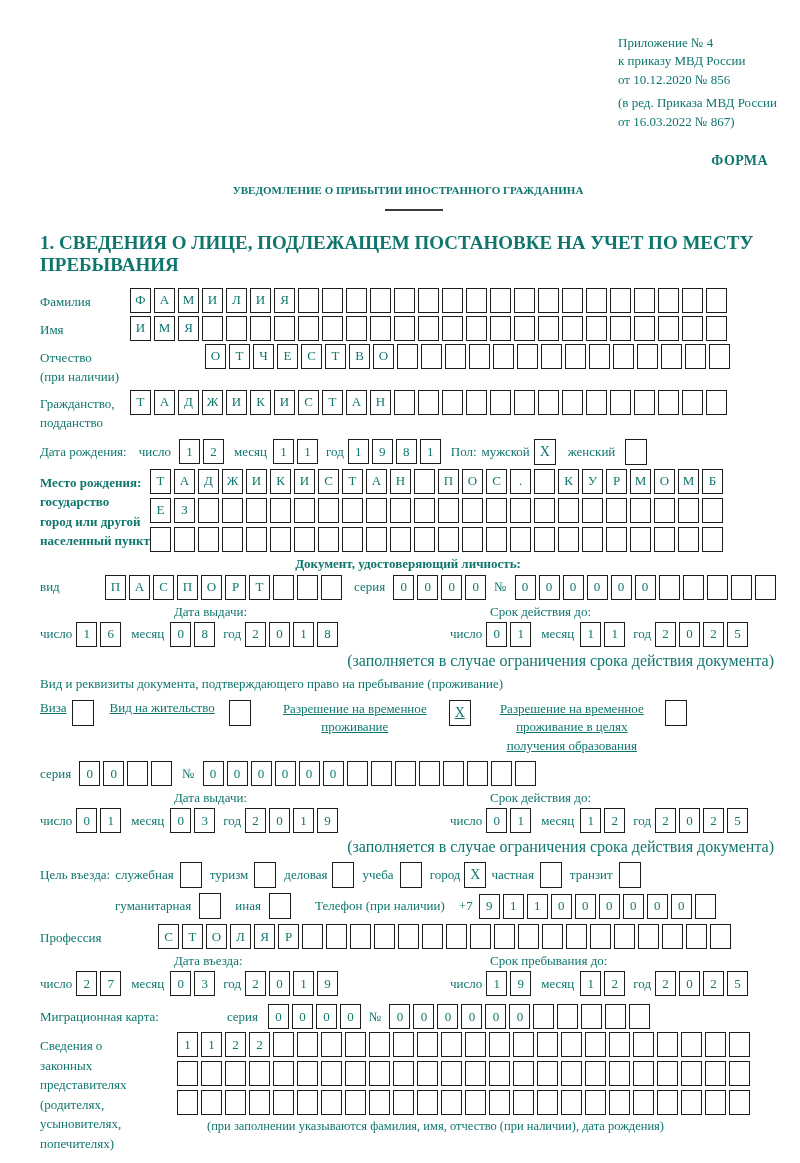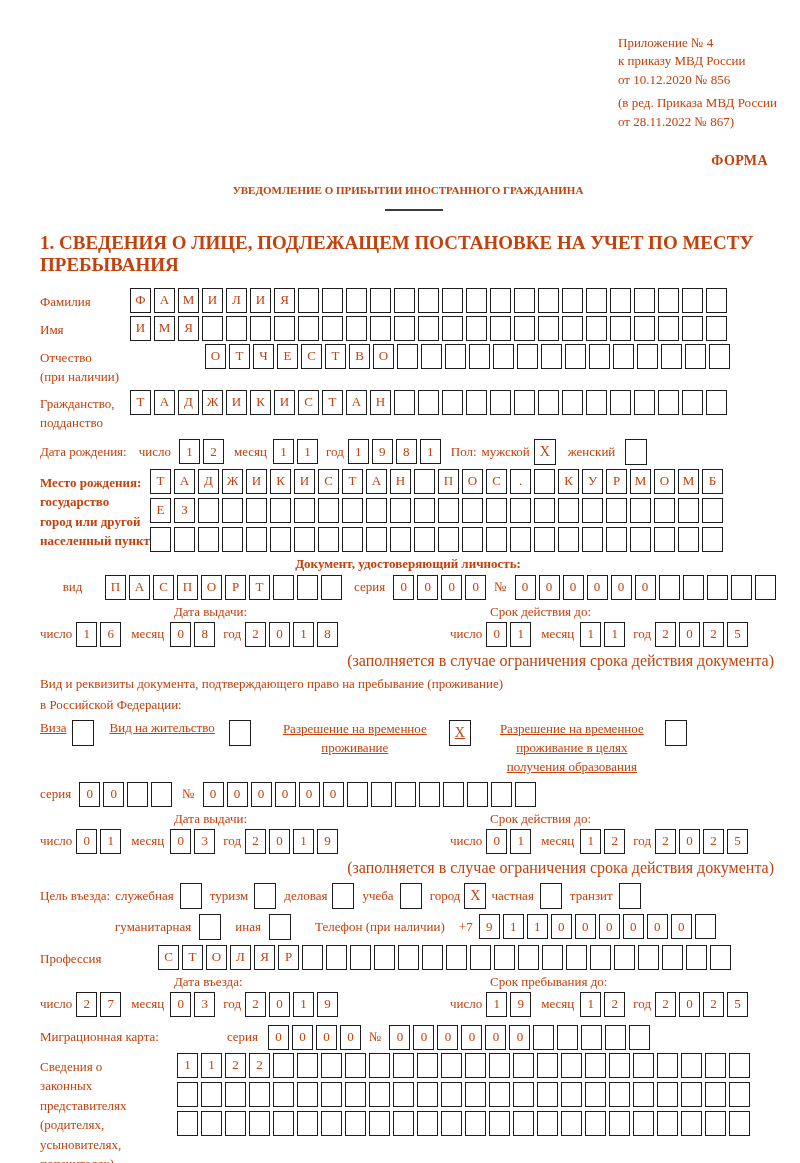--- a/index.html
+++ b/index.html
@@ -1,33 +1,33 @@
 <!DOCTYPE html>
 <html><head>
 <meta charset="utf-8">
 <style>
   html,body { margin:0; padding:0; background:#f2f2f2; }
   .page {
     position:relative; width:800px; height:1163px; margin:0 auto;
-    background:#ffffff; color:#c2410c; overflow:hidden;
+    background:#ffffff; color:#0f766e; overflow:hidden;
     font-family:"Liberation Serif","DejaVu Serif",serif;
     font-size:13px; box-sizing:border-box; padding:34px 24px 0 40px;
   }
   .appendix { margin-left:578px; line-height:1.42; white-space:nowrap; }
   .appendix .amend-first { margin-top:5px; }
   .forma { text-align:right; font-weight:bold; font-size:14px; margin:22px 8px 0 0; letter-spacing:.4px; }
   .title { text-align:center; font-weight:bold; font-size:11px; margin-top:13px; line-height:1.5; }
   .blank-line { display:inline-block; width:58px; border-bottom:2px solid #3a3a3a; height:.95em; margin-left:12px; }
   .section-title { font-weight:bold; font-size:19px; margin-top:16px; }
 
   .frow { display:flex; align-items:flex-start; margin-top:3px; }
   .ac { align-items:center; }
   .flabel { flex-shrink:0; line-height:1.5; padding-top:4px; }
   .w90 { width:90px; } .w110 { width:110px;font-weight:bold; } .w118 { width:118px; } .w137 { width:137px; } .w165 { width:165px; } .w65 { width:65px; }
-  .lbl { white-space:nowrap;text-align:center; }
+  .lbl { white-space:nowrap; }
   .cells { display:flex; gap:3px; flex-shrink:0; }
   .cell {
     width:21px; height:25px; border:1.5px solid #1d1d1d; box-sizing:border-box;
     display:inline-flex; align-items:center; justify-content:center;
     font-size:13px; flex-shrink:0; background:#fff;
   }
   .cbox {
     width:22px; height:26px; border:1.5px solid #1d1d1d; box-sizing:border-box;
     display:inline-flex; align-items:center; justify-content:center;
     font-size:14px; flex-shrink:0; background:#fff;
@@ -54,21 +54,21 @@
 </head>
 <body>
 
 <div class="page">
 
   <div class="appendix">
     <div>Приложение № 4</div>
     <div>к приказу МВД России</div>
     <div>от 10.12.2020 № 856</div>
     <div class="amend-first">(в ред. Приказа МВД России</div>
-    <div>от 28.11.2022 № 867)</div>
+    <div>от 16.03.2022 № 867)</div>
   </div>
 
   <div class="forma">ФОРМА</div>
 
   <div class="title">
     <div>УВЕДОМЛЕНИЕ О ПРИБЫТИИ ИНОСТРАННОГО ГРАЖДАНИНА</div>
     <div><span class="blank-line"></span></div>
   </div>
 
   <div class="section-title">1. СВЕДЕНИЯ О ЛИЦЕ, ПОДЛЕЖАЩЕМ ПОСТАНОВКЕ НА УЧЕТ ПО МЕСТУ ПРЕБЫВАНИЯ</div>
@@ -394,21 +394,20 @@
           <span class="cell">2</span>
           <span class="cell">0</span>
           <span class="cell">2</span>
           <span class="cell">5</span>
         </div>
     </div>
   </div>
   <div class="note">(заполняется в случае ограничения срока действия документа)</div>
 
   <div class="intro">Вид и реквизиты документа, подтверждающего право на пребывание (проживание)</div>
-  <div class="intro" style="margin-top:2px">в Российской Федерации:</div>
 
   <div class="opts">
     <div class="opt">
       <span class="lbl">Виза</span>
       <span class="cbox ml5"></span>
     </div>
     <div class="opt ml16">
       <span class="lbl">Вид на жительство</span>
       <span class="cbox ml14"></span>
     </div>
@@ -722,16 +721,17 @@
           <span class="cell"></span>
           <span class="cell"></span>
           <span class="cell"></span>
           <span class="cell"></span>
           <span class="cell"></span>
           <span class="cell"></span>
           <span class="cell"></span>
           <span class="cell"></span>
           <span class="cell"></span>
         </div>
+      <div class="reps-note" style="margin-left:30px">(при заполнении указываются фамилия, имя, отчество (при наличии), дата рождения)</div>
     </div>
   </div>
 
 </div>
 
 </body></html>

